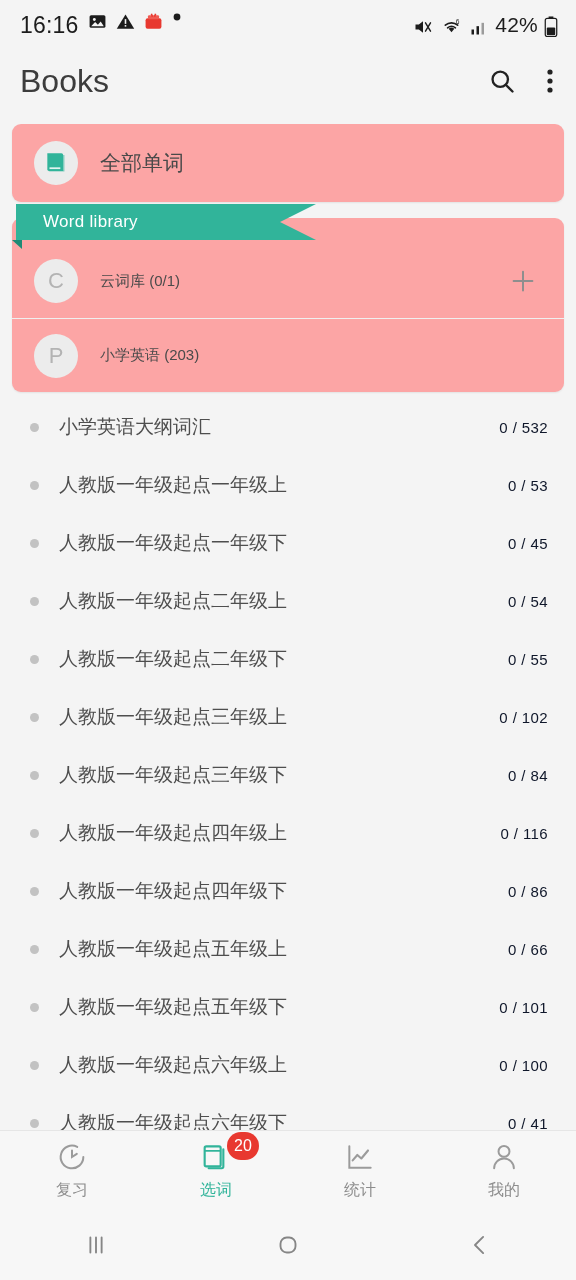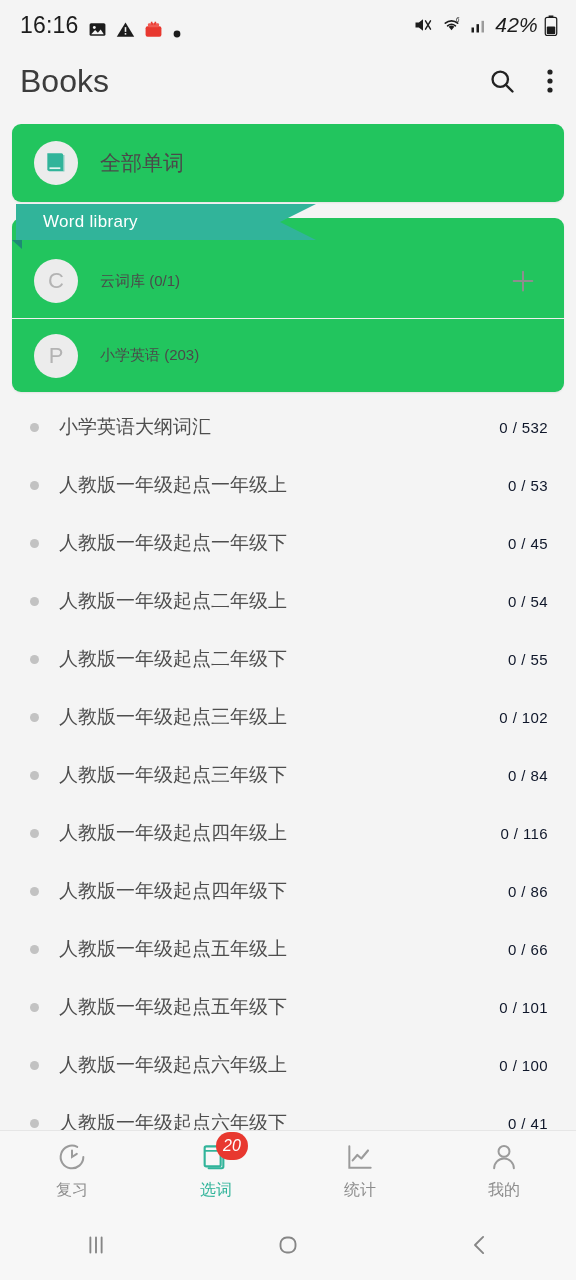--- a/index.html
+++ b/index.html
@@ -10,37 +10,37 @@
     overflow: hidden;
   }
   #screen { position: relative; width: 576px; height: 1280px; background: #f4f4f4; }
 
   
   .statusbar {
     height: 50px; background: #f4f4f4;
     display: flex; align-items: center; justify-content: space-between;
     padding: 0 18px 0 20px;
   }
-  .sb-left { display: flex; align-items: flex-end; gap: 9px; }
+  .sb-left { display: flex; align-items: flex-start; gap: 9px; }
   .sb-clock { font-size: 23px; color: #1c1c1c; letter-spacing: .2px; }
-  .sb-right { display: flex; align-items: center; gap: 6px; font-style: italic; }
+  .sb-right { display: flex; align-items: flex-end; gap: 6px; }
   .sb-pct { font-size: 21px; color: #1c1c1c; letter-spacing: .2px; }
   .ic { display: block; }
 
   
   .appbar {
     height: 62px; background: #f4f4f4;
     display: flex; align-items: center; padding: 0 22px 0 20px;
   }
   .appbar-title { font-size: 32px; color: #3c3c3c; flex: 1; }
   .appbar-actions { display: flex; align-items: center; gap: 30px; }
 
   
   .card {
-    background: #22c55e; margin: 0 12px; border-radius: 9px;
+    background: #fca5a5; margin: 0 12px; border-radius: 9px;
     box-shadow: 0 1px 2px rgba(0,0,0,.07);
   }
   .card-all { margin-top: 12px; height: 78px; display: flex; align-items: center; padding-left: 22px; }
   .avatar-circle {
     width: 44px; height: 44px; border-radius: 50%;
     background: #ececec; display: flex; align-items: center; justify-content: center;
     flex: 0 0 auto;
   }
   .avatar-letter { font-size: 22px; color: #b3b3b3; }
   .card-all-label { font-size: 21px; color: #4a4a4a; margin-left: 22px; }
@@ -90,25 +90,25 @@
   }
   .nav-item {
     flex: 1; height: 100%;
     display: flex; flex-direction: column; align-items: center; justify-content: center; gap: 6px;
     position: relative;
   }
   .nav-icon-box { position: relative; width: 40px; height: 34px; display: flex; align-items: center; justify-content: center; }
   .nav-label { font-size: 16px; color: #8d8d8d; }
   .nav-item.active .nav-label { color: #31b49a; }
   .badge {
-    position: absolute; top: -8px; left: 20px;
+    position: absolute; top: -8px; left: 31px;
     min-width: 32px; height: 28px; padding: 0 6px;
     background: #e8382f; border-radius: 14px;
     color: #fff; font-size: 16px;
-    display: flex; align-items: center; justify-content: center; font-style: italic;
+    display: flex; align-items: center; justify-content: center;
   }
 
   
   .androidnav {
     position: absolute; left: 0; bottom: 0; width: 576px; height: 70px;
     background: #f7f7f7; display: flex; align-items: center;
   }
   .and-btn { flex: 1; display: flex; align-items: center; justify-content: center; }
 </style>
 </head>

